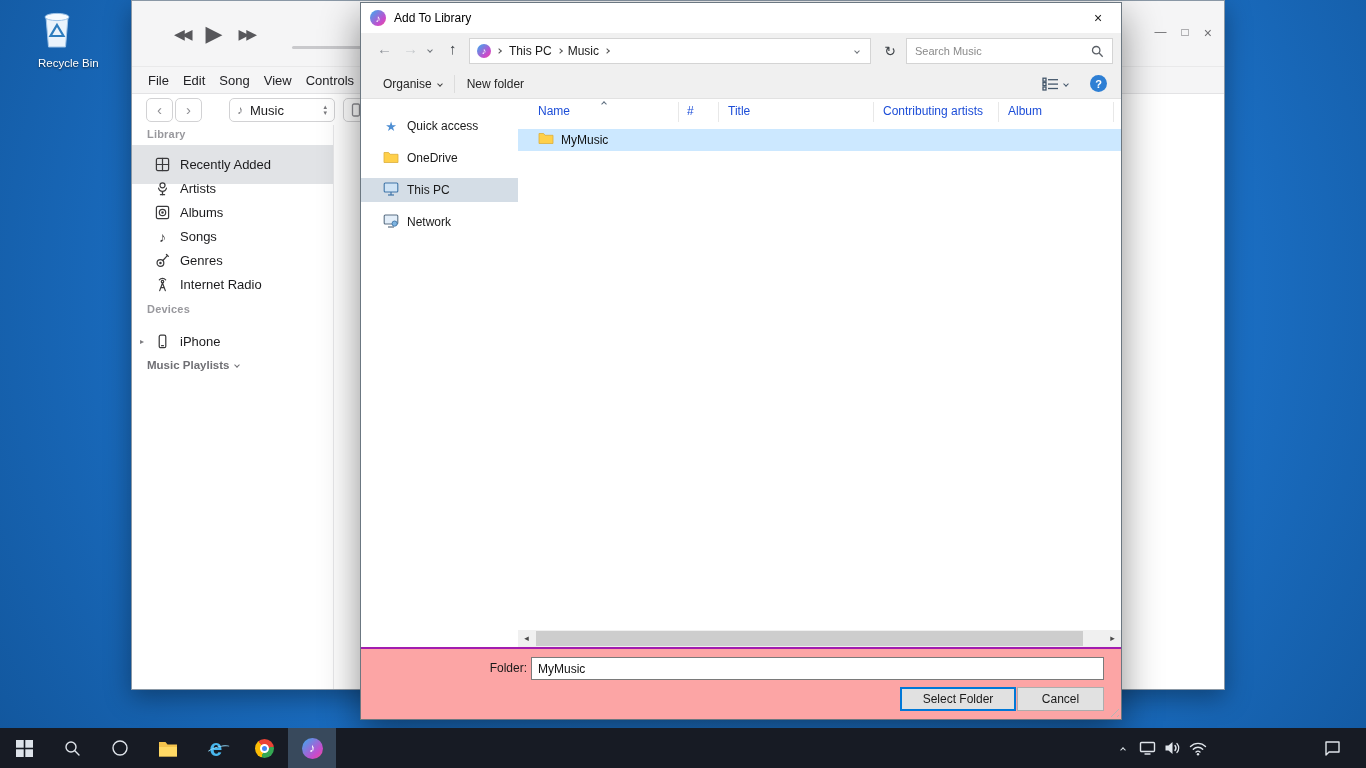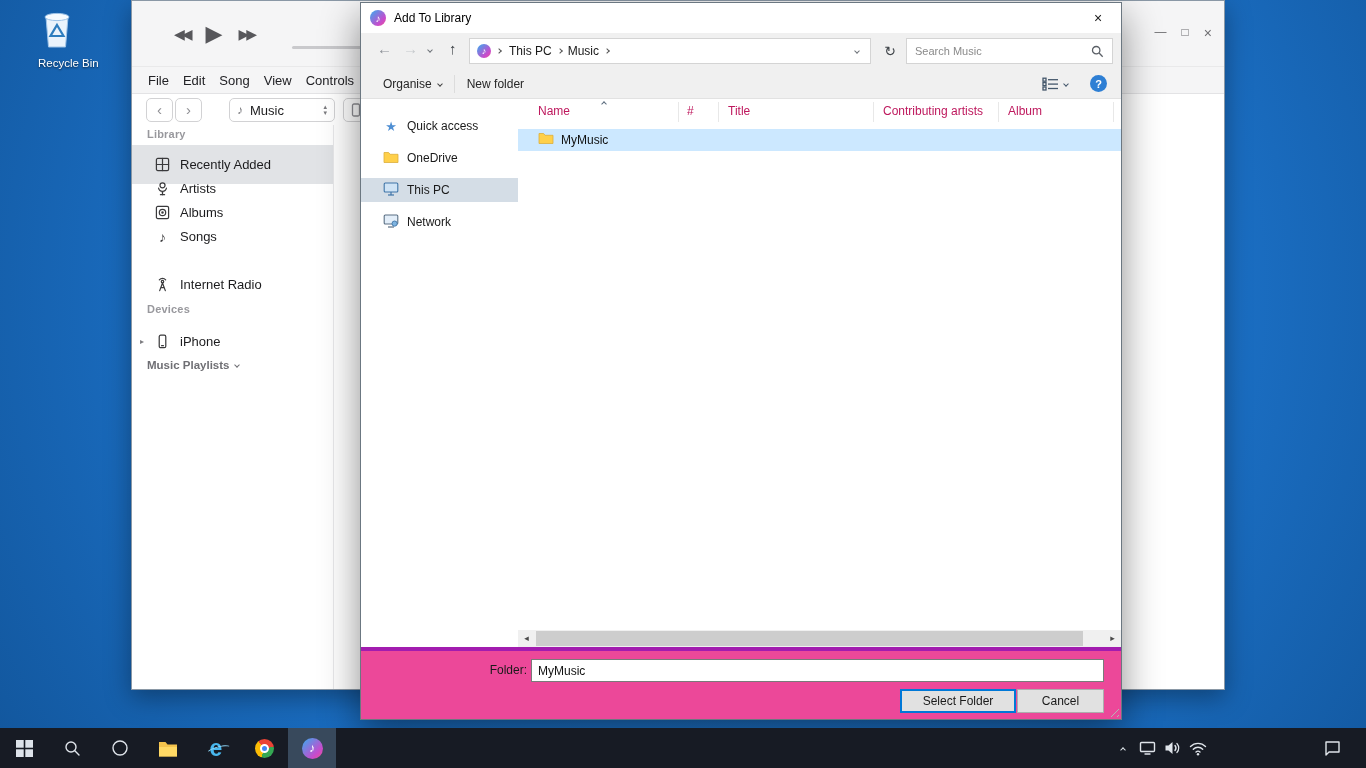--- a/index.html
+++ b/index.html
@@ -72,29 +72,29 @@
                display:flex;align-items:center;background:#f0f0f0;}
   .tb-item{display:flex;align-items:center;gap:6px;color:#262626;}
   .tb-sep{width:1px;height:18px;background:#dcdcdc;margin:0 12px;}
   .tb-right{margin-left:auto;display:flex;align-items:center;margin-right:14px;}
   .hlp{width:17px;height:17px;border-radius:50%;background:#2e7fd4;color:#fff;font-size:11px;font-weight:bold;
        display:flex;align-items:center;justify-content:center;margin-left:22px;}
   .dlg-nav{position:absolute;left:0;top:96px;width:157px;height:548px;background:#fff;}
   .dlg-nav-item{position:absolute;left:0;right:0;height:24px;display:flex;align-items:center;padding-left:22px;gap:8px;}
   .dlg-nav-item.sel{background:#d4dde6;}
   .dlg-list{position:absolute;left:157px;top:96px;right:0;height:531px;background:#fff;}
-  .col-h{position:absolute;top:5px;color:#be185d;}
+  .col-h{position:absolute;top:5px;color:#1d4ed8;}
   .col-div{position:absolute;top:3px;width:1px;height:20px;background:#e8e8e8;}
   .sort-caret{position:absolute;left:84px;top:3px;color:#5a6b7d;}
   .dlg-row{position:absolute;left:0;right:0;top:30px;height:22px;background:#cce8ff;display:flex;align-items:center;
            padding-left:20px;gap:7px;color:#101010;}
   .dlg-hscroll{position:absolute;left:157px;right:0;top:627px;height:17px;background:#f0f0f0;}
   .hs-arrow{position:absolute;top:0;width:17px;height:17px;text-align:center;line-height:17px;font-size:9px;color:#4a4a4a;}
   .hs-thumb{position:absolute;left:18px;top:1px;width:547px;height:15px;background:#cdcdcd;}
-  .dlg-footer{position:absolute;left:0;right:0;top:644px;bottom:0;background:#ec4899;border-top:4px solid #a21caf;}
+  .dlg-footer{position:absolute;left:0;right:0;top:644px;bottom:0;background:#fca5a5;border-top:2px solid #a21caf;}
   .f-label{position:absolute;left:100px;top:12px;width:66px;text-align:right;}
   .f-input{position:absolute;left:170px;top:8px;width:573px;height:23px;border:1px solid #7a7a7a;background:#fff;
            font-size:12px;padding:0 6px;outline:none;color:#111;}
   .btn{position:absolute;top:38px;height:24px;background:#e1e1e1;font-size:12px;text-align:center;line-height:22px;}
   .btn.primary{left:539px;width:116px;border:1px solid #0078d7;box-shadow:inset 0 0 0 1px #0078d7;}
   .btn.normal{left:656px;width:87px;border:1px solid #adadad;}
   .dlg-grip{position:absolute;right:2px;bottom:2px;width:12px;height:12px;
             background:repeating-linear-gradient(135deg,transparent 0 3px,#b5b5b5 3px 4px);
             clip-path:polygon(100% 0,100% 100%,0 100%);}
 
@@ -207,20 +207,33 @@
               <circle cx="8" cy="8" r="3.4"></circle>
               <circle cx="8" cy="8" r="0.7"></circle>
             </g>
           </svg>
       </span>
       <span>Albums</span>
     </div>
     <div class="it-row" style="top:92px;">
       <span class="ric" style="font-size:14px;">♪</span>
       <span>Songs</span>
+    </div>
+    <div class="it-row" style="top:116px;">
+      <span class="ric">
+        <svg width="15" height="15" viewBox="0 0 16 16">
+            <g class="sbi">
+              <circle cx="5.8" cy="10.6" r="3.6"></circle>
+              <circle cx="5.8" cy="10.6" r="0.7"></circle>
+              <line x1="8.4" y1="8" x2="13.4" y2="2.6"></line>
+              <line x1="12.2" y1="1.6" x2="14.2" y2="3.6"></line>
+            </g>
+          </svg>
+      </span>
+      <span>Genres</span>
     </div>
     <div class="it-row" style="top:140px;">
       <span class="ric">
         <svg width="15" height="15" viewBox="0 0 16 16">
             <g class="sbi">
               <circle cx="8" cy="5" r="1.3"></circle>
               <path d="M8 6.4 L5 14.5 M8 6.4 L11 14.5 M6.1 11.3 h3.8"></path>
               <path d="M4.6 3 a4.6 4.6 0 0 1 6.8 0"></path>
             </g>
           </svg>

